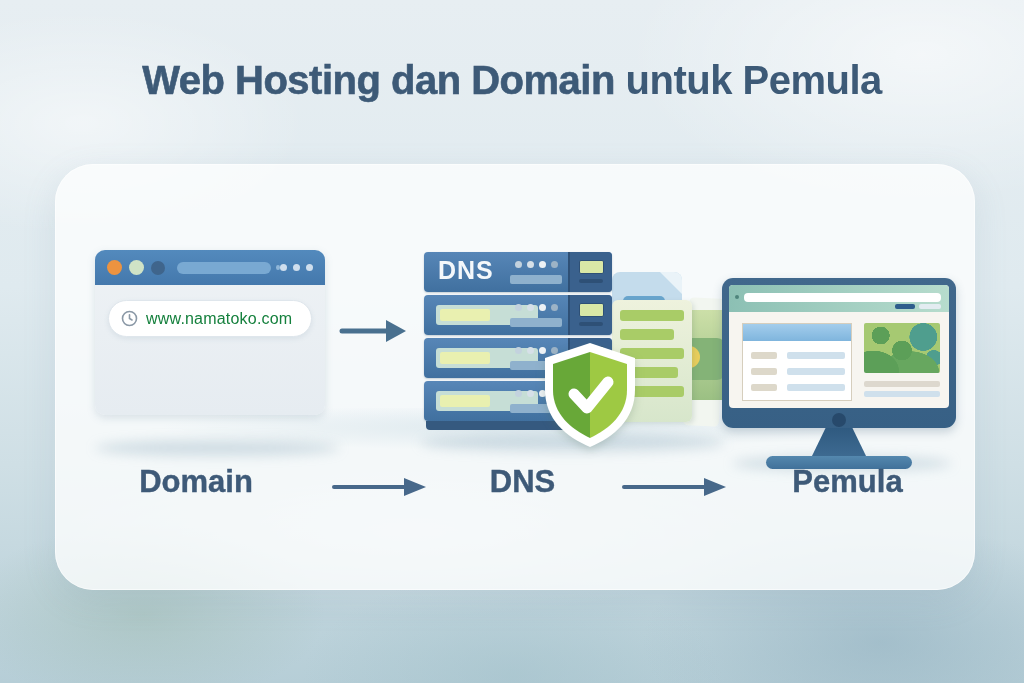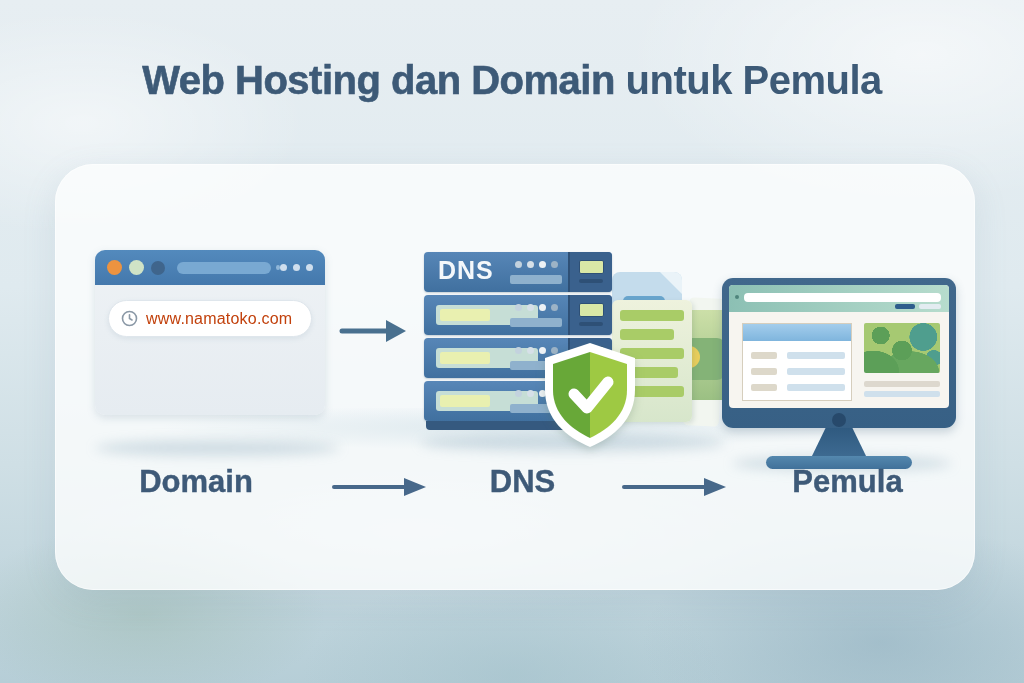--- a/index.html
+++ b/index.html
@@ -48,21 +48,21 @@
   .b-dot.green  { width:15px; height:15px; background:#cfe3c6; margin-right:7px; }
   .b-dot.navy   { width:14px; height:14px; background:#3f658c; }
   .b-tab { width:104px; height:12px; border-radius:6px; background:#79a9d2; margin-left:12px; }
   .b-tabdot { width:5px; height:5px; border-radius:50%; background:#8fb6d8; margin-left:5px; }
   .b-menu { margin-left:auto; display:flex; gap:6px; }
   .b-menu i { width:7px; height:7px; border-radius:50%; background:#cfdeed; }
   .url-pill { position:absolute; left:13px; top:50px; width:204px; height:37px;
     background:#ffffff; border:1px solid #dfe6ec; border-radius:19px;
     box-shadow:0 2px 5px rgba(100,130,155,0.12);
     display:flex; align-items:center; padding:0 12px; gap:8px; }
-  .url-text { font-size:16px; color:#c2410c; letter-spacing:0.2px; white-space:nowrap; }
+  .url-text { font-size:16px; color:#15803d; letter-spacing:0.2px; white-space:nowrap; }
 
   
   .pin { position:absolute; left:170px; top:336px; width:84px; height:104px; }
   .pin-circle { position:absolute; left:16px; top:13px; width:52px; height:52px;
     background:#fff; border-radius:50%; display:flex; align-items:center; justify-content:center; }
   .pin-circle span { font-size:15px; font-weight:bold; color:#5c7189; letter-spacing:0.5px; }
 
   
   .illu-arrow { position:absolute; left:338px; top:312px; }
 

